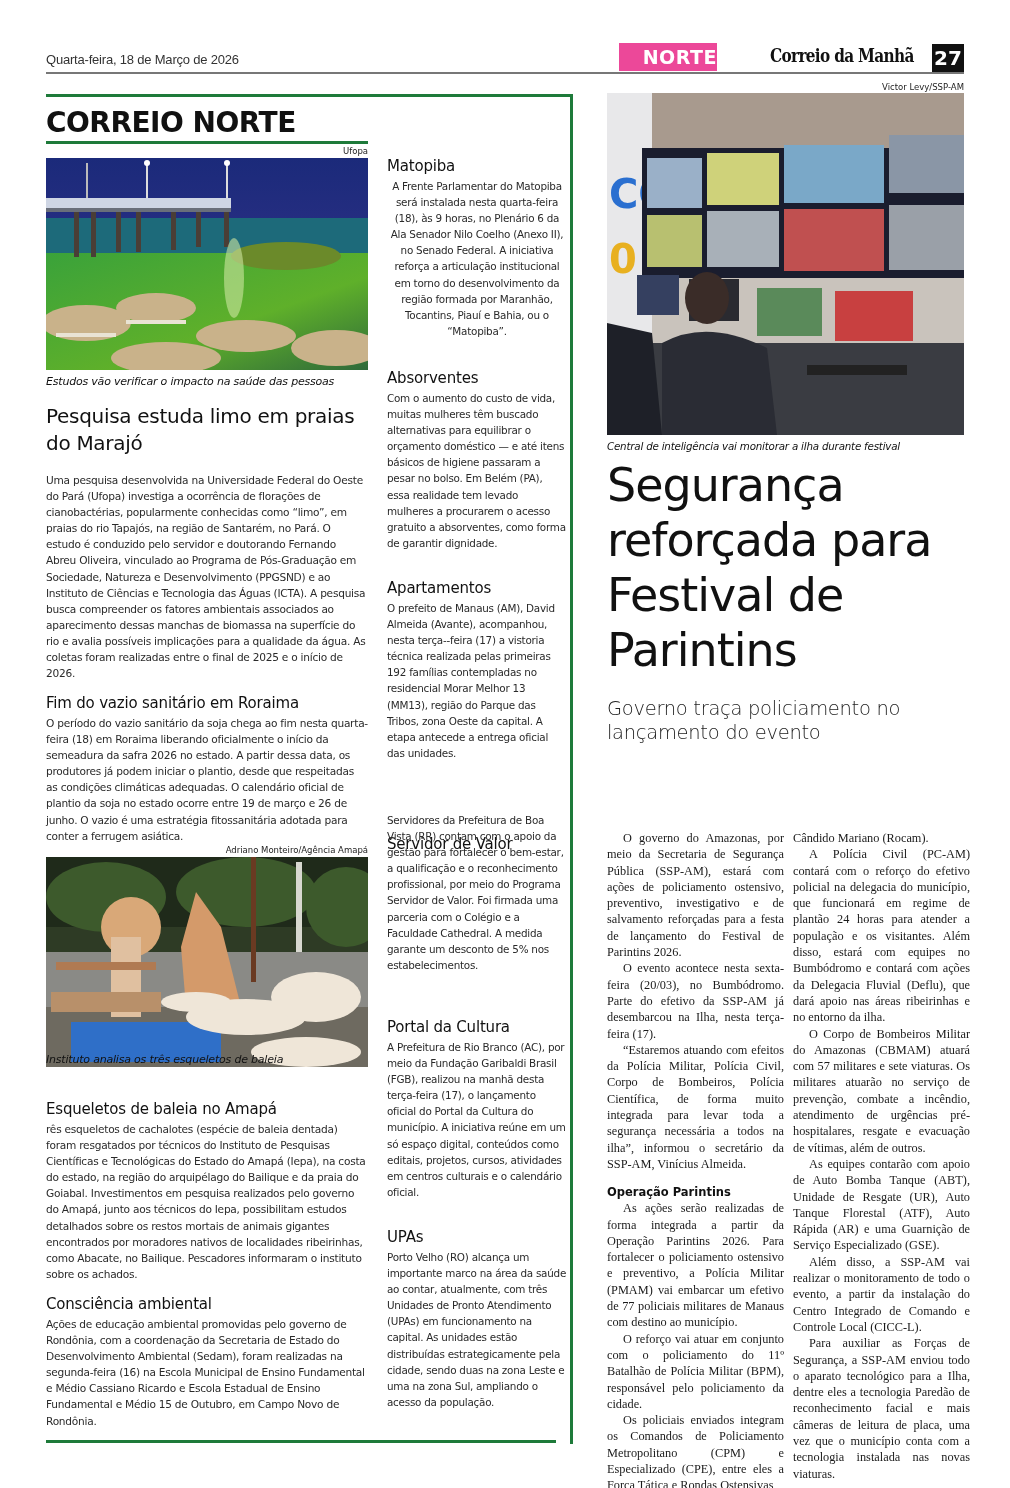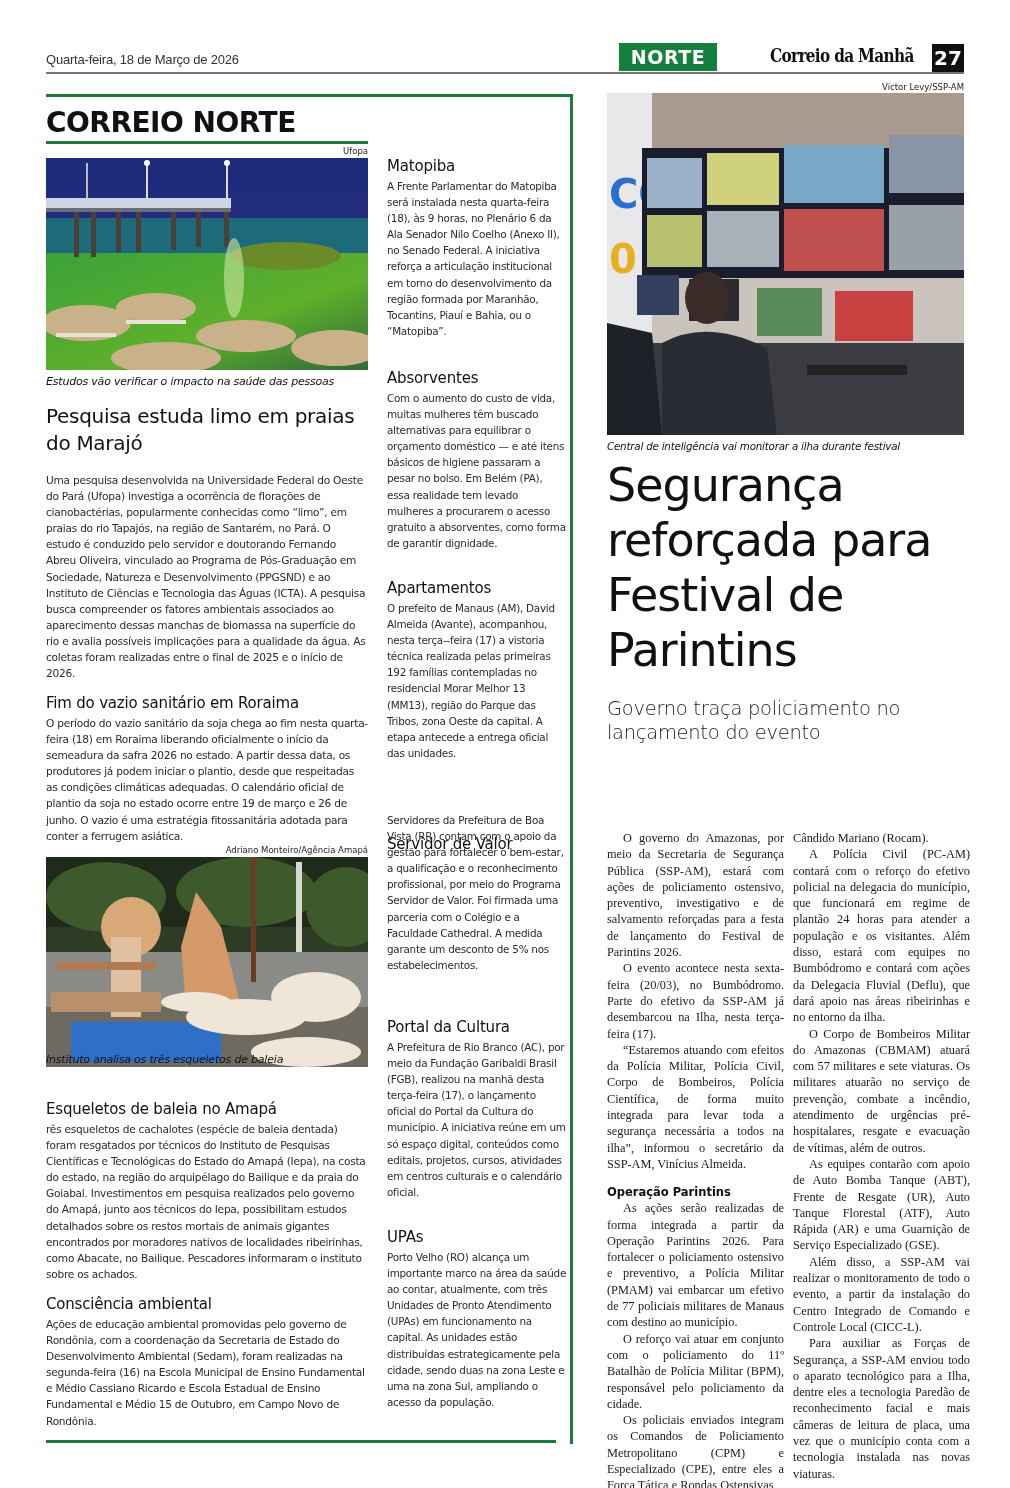--- a/index.html
+++ b/index.html
@@ -2,21 +2,21 @@
 <html><head>
 <meta charset="utf-8">
 <style>
   * { box-sizing: border-box; margin: 0; padding: 0; }
   html, body { width: 1010px; height: 1488px; background: #ffffff; overflow: hidden; }
   body { position: relative; font-family: "DejaVu Sans", sans-serif; color: #1a1a1a; }
 
   
   .hdr-date { position: absolute; left: 46px; top: 52px; font-family: "Liberation Sans", sans-serif; font-size: 13px; color: #333; letter-spacing: -0.2px; }
   .hdr-rule { position: absolute; left: 46px; right: 46px; top: 72px; height: 2px; background: #777; }
-  .hdr-section { position: absolute; left: 619px; top: 43px; width: 98px; height: 28px; background: #15803d; color: #fff; font-family: "DejaVu Sans", sans-serif; font-weight: bold; font-size: 19px; text-align: center; line-height: 28px; letter-spacing: 0.5px; }
+  .hdr-section { position: absolute; left: 619px; top: 43px; width: 98px; height: 28px; background: #ec4899; color: #fff; font-family: "DejaVu Sans", sans-serif; font-weight: bold; font-size: 19px; text-align: right; line-height: 28px; letter-spacing: 0.5px; }
   .hdr-paper { position: absolute; left: 770px; top: 45px; font-family: "DejaVu Serif", serif; font-weight: bold; font-size: 18px; color: #111; letter-spacing: -0.8px; transform: scaleX(0.85); transform-origin: left; }
   .hdr-page { position: absolute; left: 932px; top: 44px; width: 32px; height: 28px; background: #111; color: #fff; font-family: "DejaVu Sans", sans-serif; font-weight: bold; font-size: 20px; text-align: center; line-height: 28px; }
 
   
   .gbox-top { position: absolute; left: 46px; top: 94px; width: 527px; height: 3px; background: #1e7a3a; }
   .gbox-right { position: absolute; left: 570px; top: 94px; width: 3px; height: 1350px; background: #1e7a3a; }
   .gbox-bottom { position: absolute; left: 46px; top: 1440px; width: 510px; height: 3px; background: #1e7a3a; }
   .cn-title { position: absolute; left: 46px; top: 106px; font-family: "DejaVu Sans", sans-serif; font-weight: bold; font-size: 28px; color: #111; letter-spacing: -0.5px; }
   .cn-rule { position: absolute; left: 46px; top: 141px; width: 322px; height: 3px; background: #1e7a3a; }
 
@@ -144,21 +144,21 @@
   <div class="caption" style="left:46px; top:1053px;">Instituto analisa os três esqueletos de baleia</div>
 
   <div class="h-mid" style="left:46px; top:1099px;">Esqueletos de baleia no Amapá</div>
   <div class="body-sans" style="left:46px; top:1121px; width:322px;">rês esqueletos de cachalotes (espécie de baleia dentada) foram resgatados por técnicos do Instituto de Pesquisas Científicas e Tecnológicas do Estado do Amapá (Iepa), na costa do estado, na região do arquipélago do Bailique e da praia do Goiabal. Investimentos em pesquisa realizados pelo governo do Amapá, junto aos técnicos do Iepa, possibilitam estudos detalhados sobre os restos mortais de animais gigantes encontrados por moradores nativos de localidades ribeirinhas, como Abacate, no Bailique. Pescadores informaram o instituto sobre os achados.</div>
 
   <div class="h-mid" style="left:46px; top:1294px;">Consciência ambiental</div>
   <div class="body-sans" style="left:46px; top:1316px; width:322px;">Ações de educação ambiental promovidas pelo governo de Rondônia, com a coordenação da Secretaria de Estado do Desenvolvimento Ambiental (Sedam), foram realizadas na segunda-feira (16) na Escola Municipal de Ensino Fundamental e Médio Cassiano Ricardo e Escola Estadual de Ensino Fundamental e Médio 15 de Outubro, em Campo Novo de Rondônia.</div>
 
   <div class="col2">
     <div class="h-mid" style="left:387px; top:156px;">Matopiba</div>
-    <div class="body-sans" style="left:387px; top:178px;">A Frente Parlamentar do Matopiba será instalada nesta quarta-feira (18), às 9 horas, no Plenário 6 da Ala Senador Nilo Coelho (Anexo II), no Senado Federal. A iniciativa reforça a articulação institucional em torno do desenvolvimento da região formada por Maranhão, Tocantins,  Piauí e Bahia, ou o “Matopiba”.</div>
+    <div class="body-sans" style="left:387px; top:178px;text-align:center;">A Frente Parlamentar do Matopiba será instalada nesta quarta-feira (18), às 9 horas, no Plenário 6 da Ala Senador Nilo Coelho (Anexo II), no Senado Federal. A iniciativa reforça a articulação institucional em torno do desenvolvimento da região formada por Maranhão, Tocantins,  Piauí e Bahia, ou o “Matopiba”.</div>
 
     <div class="h-mid" style="left:387px; top:368px;">Absorventes</div>
     <div class="body-sans" style="left:387px; top:390px;">Com o aumento do custo de vida, muitas mulheres têm buscado alternativas para equilibrar o orçamento doméstico — e até itens básicos de higiene passaram a pesar no bolso. Em Belém (PA), essa realidade tem levado mulheres a procurarem o acesso gratuito a absorventes, como forma de garantir dignidade.</div>
 
     <div class="h-mid" style="left:387px; top:578px;">Apartamentos</div>
     <div class="body-sans" style="left:387px; top:600px;">O prefeito de Manaus (AM), David Almeida (Avante), acompanhou, nesta terça--feira (17) a vistoria técnica realizada pelas primeiras 192 famílias contempladas no residencial Morar Melhor 13 (MM13), região do Parque das Tribos, zona Oeste da capital. A etapa antecede a entrega oficial das unidades.</div>
 
     <div class="h-mid" style="left:387px; top:790px;margin-top:44px;">Servidor de Valor</div>
     <div class="body-sans" style="left:387px; top:812px;">Servidores da Prefeitura de Boa Vista (RR) contam com o apoio da gestão para fortalecer o bem-estar, a qualificação e o reconhecimento profissional, por meio do Programa Servidor de Valor. Foi firmada uma parceria com o Colégio e a Faculdade Cathedral. A medida garante um desconto de 5% nos estabelecimentos.</div>
 
@@ -214,17 +214,17 @@
     <h4>Operação Parintins</h4>
     <p>As ações serão realizadas de forma integrada a partir da Operação Parintins 2026. Para fortalecer o policiamento ostensivo e preventivo, a Polícia Militar (PMAM) vai embarcar um efetivo de 77 policiais militares de Manaus com destino ao município.</p>
     <p>O reforço vai atuar em conjunto com o policiamento do 11º Batalhão de Polícia Militar (BPM), responsável pelo policiamento da cidade.</p>
     <p>Os policiais enviados integram os Comandos de Policiamento Metropolitano (CPM) e Especializado (CPE), entre eles a Força Tática e Rondas Ostensivas</p>
   </div>
 
   <div class="serif-col" style="left:793px;">
     <p class="noindent">Cândido Mariano (Rocam).</p>
     <p>A Polícia Civil (PC-AM) contará com o reforço do efetivo policial na delegacia do município, que funcionará em regime de plantão 24 horas para atender a população e os visitantes. Além disso, estará com equipes no Bumbódromo e contará com ações da Delegacia Fluvial (Deflu), que dará apoio nas áreas ribeirinhas e no entorno da ilha.</p>
     <p>O Corpo de Bombeiros Militar do Amazonas (CBMAM) atuará com 57 militares e sete viaturas. Os militares atuarão no serviço de prevenção, combate a incêndio, atendimento de urgências pré-hospitalares, resgate e evacuação de vítimas, além de outros.</p>
-    <p>As equipes contarão com apoio de Auto Bomba Tanque (ABT), Frente de Resgate (UR), Auto Tanque Florestal (ATF), Auto Rápida (AR) e uma Guarnição de Serviço Especializado (GSE).</p>
+    <p>As equipes contarão com apoio de Auto Bomba Tanque (ABT), Unidade de Resgate (UR), Auto Tanque Florestal (ATF), Auto Rápida (AR) e uma Guarnição de Serviço Especializado (GSE).</p>
     <p>Além disso, a SSP-AM vai realizar o monitoramento de todo o evento, a partir da instalação do Centro Integrado de Comando e Controle Local (CICC-L).</p>
     <p>Para auxiliar as Forças de Segurança, a SSP-AM enviou todo o aparato tecnológico para a Ilha, dentre eles a tecnologia Paredão de reconhecimento facial e mais câmeras de leitura de placa, uma vez que o município conta com a tecnologia instalada nas novas viaturas.</p>
   </div>
 </div>
 
 </body></html>

